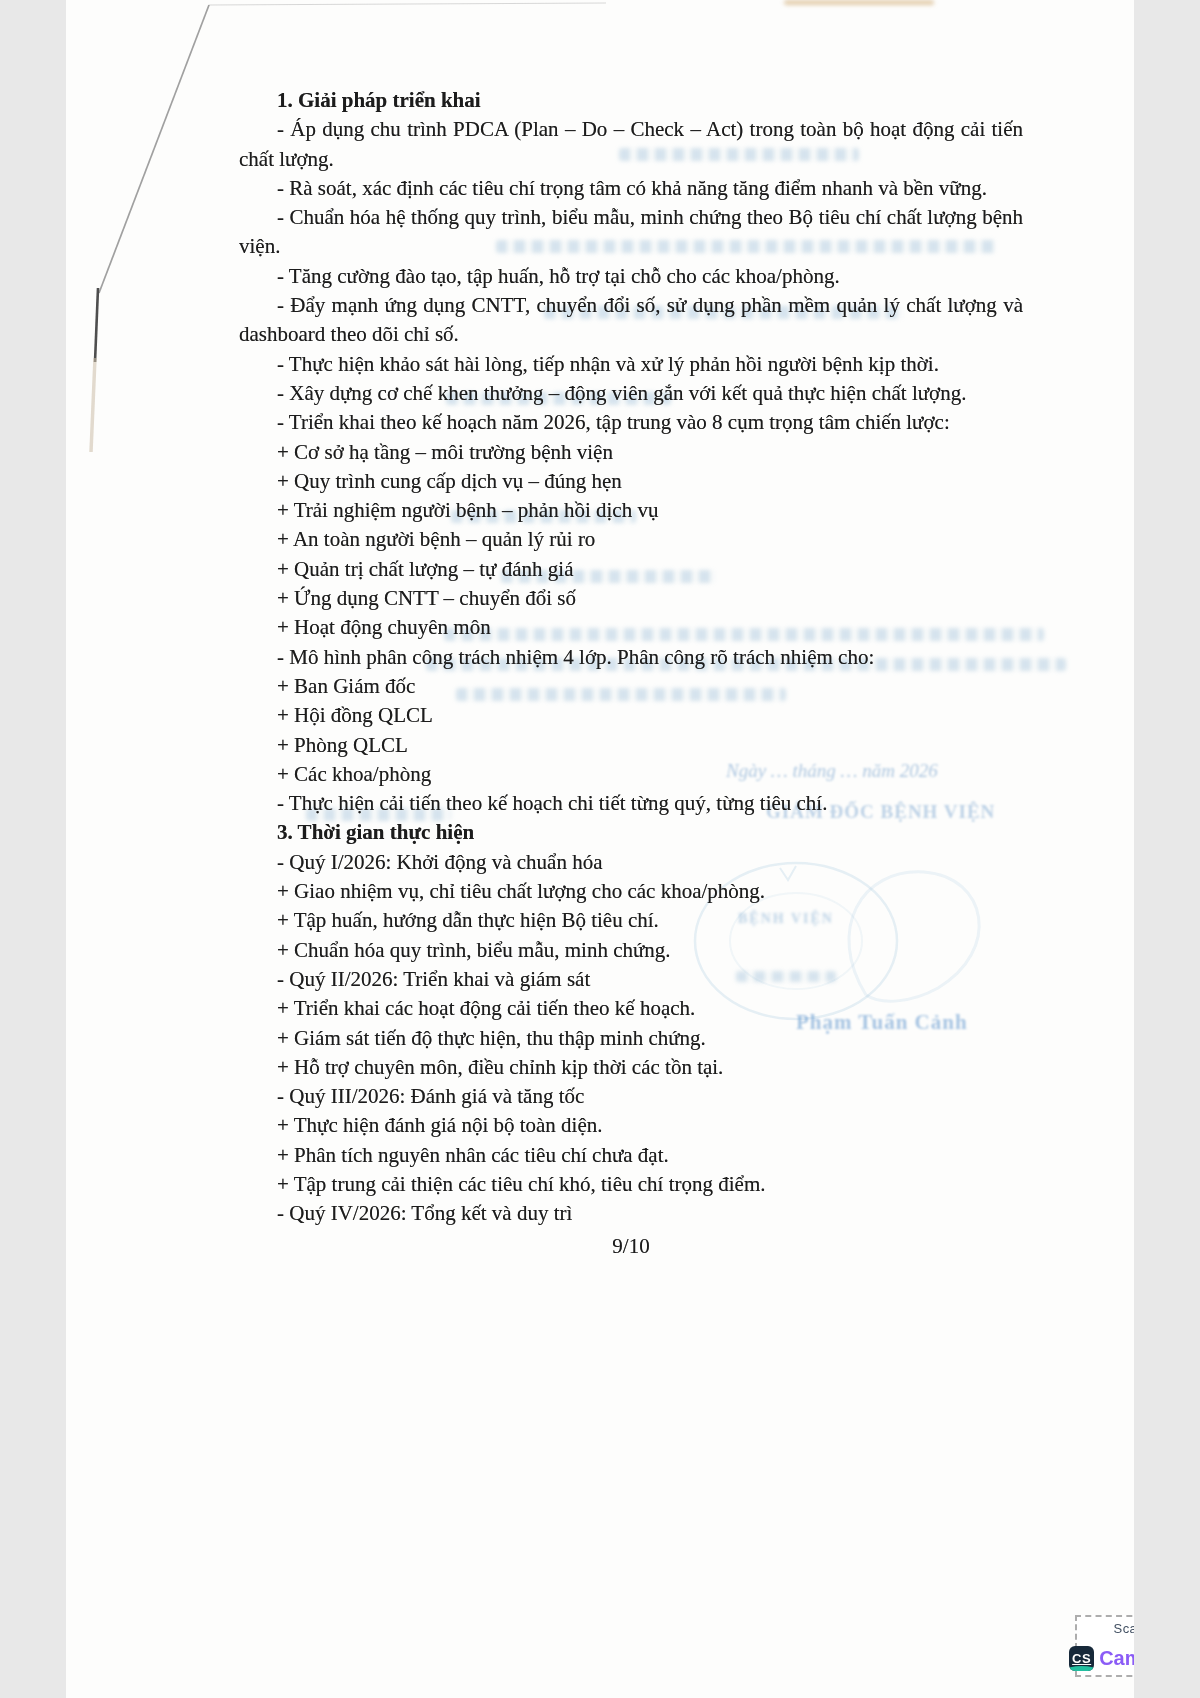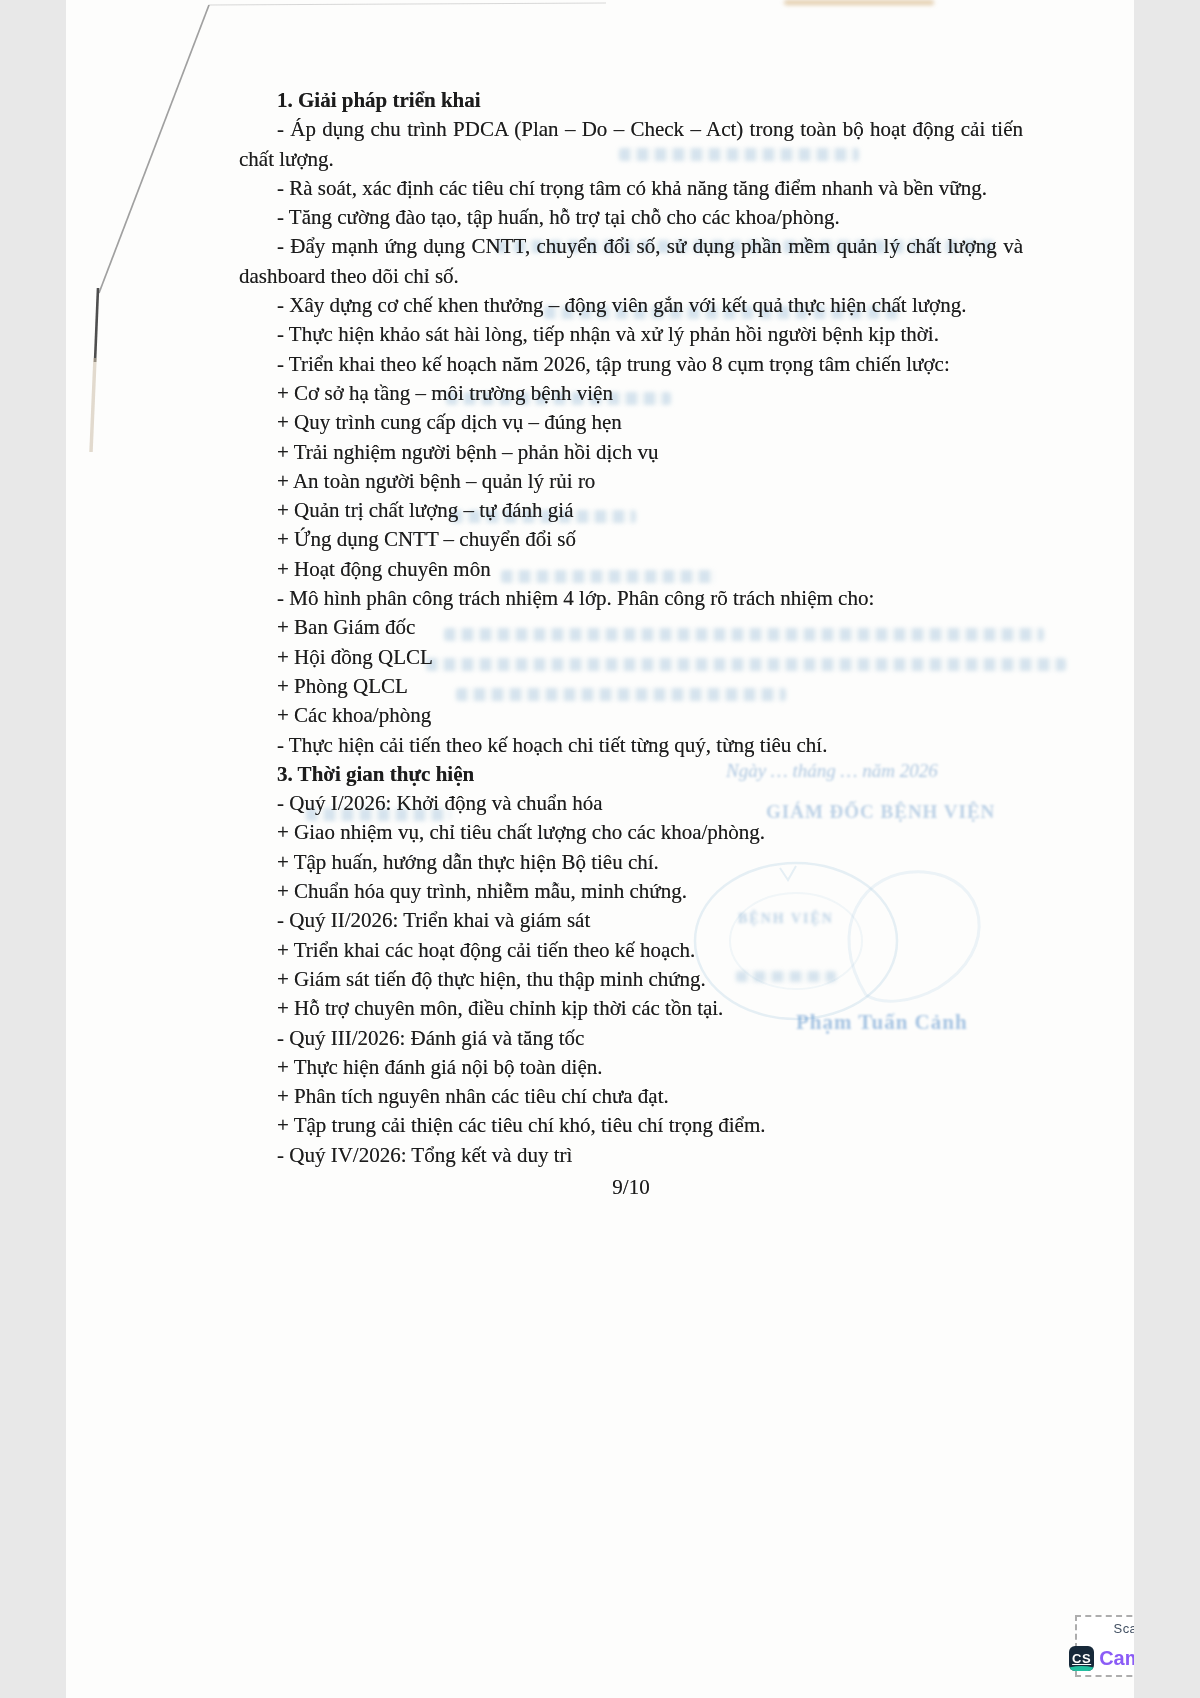--- a/index.html
+++ b/index.html
@@ -104,43 +104,44 @@
     <div class="ghost-text ghost-stamp-text" style="left:672px;top:911px;">BỆNH VIỆN</div>
     <div class="ghost-block" style="left:670px;top:971px;width:100px;height:11px;"></div>
     <div class="ghost-text ghost-name" style="left:730px;top:1010px;">Phạm Tuấn Cảnh</div>
   </div>
 
   <div class="doc-body">
 
     <p class="doc-line heading">1. Giải pháp triển khai</p>
       <p class="doc-line para">- Áp dụng chu trình PDCA (Plan – Do – Check – Act) trong toàn bộ hoạt động cải tiến chất lượng.</p>
       <p class="doc-line para">- Rà soát, xác định các tiêu chí trọng tâm có khả năng tăng điểm nhanh và bền vững.</p>
+      <p class="doc-line para">- Chuẩn hóa hệ thống quy trình, biểu mẫu, minh chứng theo Bộ tiêu chí chất lượng bệnh viện.</p>
       <p class="doc-line line">- Tăng cường đào tạo, tập huấn, hỗ trợ tại chỗ cho các khoa/phòng.</p>
       <p class="doc-line para">- Đẩy mạnh ứng dụng CNTT, chuyển đổi số, sử dụng phần mềm quản lý chất lượng và dashboard theo dõi chỉ số.</p>
+      <p class="doc-line line">- Thực hiện khảo sát hài lòng, tiếp nhận và xử lý phản hồi người bệnh kịp thời.</p>
       <p class="doc-line line">- Xây dựng cơ chế khen thưởng – động viên gắn với kết quả thực hiện chất lượng.</p>
-      <p class="doc-line line">- Thực hiện khảo sát hài lòng, tiếp nhận và xử lý phản hồi người bệnh kịp thời.</p>
       <p class="doc-line line">- Triển khai theo kế hoạch năm 2026, tập trung vào 8 cụm trọng tâm chiến lược:</p>
       <p class="doc-line line">+ Cơ sở hạ tầng – môi trường bệnh viện</p>
       <p class="doc-line line">+ Quy trình cung cấp dịch vụ – đúng hẹn</p>
       <p class="doc-line line">+ Trải nghiệm người bệnh – phản hồi dịch vụ</p>
       <p class="doc-line line">+ An toàn người bệnh – quản lý rủi ro</p>
       <p class="doc-line line">+ Quản trị chất lượng – tự đánh giá</p>
       <p class="doc-line line">+ Ứng dụng CNTT – chuyển đổi số</p>
       <p class="doc-line line">+ Hoạt động chuyên môn</p>
       <p class="doc-line line">- Mô hình phân công trách nhiệm 4 lớp. Phân công rõ trách nhiệm cho:</p>
       <p class="doc-line line">+ Ban Giám đốc</p>
       <p class="doc-line line">+ Hội đồng QLCL</p>
       <p class="doc-line line">+ Phòng QLCL</p>
       <p class="doc-line line">+ Các khoa/phòng</p>
       <p class="doc-line line">- Thực hiện cải tiến theo kế hoạch chi tiết từng quý, từng tiêu chí.</p>
       <p class="doc-line heading">3. Thời gian thực hiện</p>
       <p class="doc-line line">- Quý I/2026: Khởi động và chuẩn hóa</p>
       <p class="doc-line line">+ Giao nhiệm vụ, chỉ tiêu chất lượng cho các khoa/phòng.</p>
       <p class="doc-line line">+ Tập huấn, hướng dẫn thực hiện Bộ tiêu chí.</p>
-      <p class="doc-line line">+ Chuẩn hóa quy trình, nhiễm mẫu, minh chứng.</p>
+      <p class="doc-line line">+ Chuẩn hóa quy trình, biểu mẫu, minh chứng.</p>
       <p class="doc-line line">- Quý II/2026: Triển khai và giám sát</p>
       <p class="doc-line line">+ Triển khai các hoạt động cải tiến theo kế hoạch.</p>
       <p class="doc-line line">+ Giám sát tiến độ thực hiện, thu thập minh chứng.</p>
       <p class="doc-line line">+ Hỗ trợ chuyên môn, điều chỉnh kịp thời các tồn tại.</p>
       <p class="doc-line line">- Quý III/2026: Đánh giá và tăng tốc</p>
       <p class="doc-line line">+ Thực hiện đánh giá nội bộ toàn diện.</p>
       <p class="doc-line line">+ Phân tích nguyên nhân các tiêu chí chưa đạt.</p>
       <p class="doc-line line">+ Tập trung cải thiện các tiêu chí khó, tiêu chí trọng điểm.</p>
       <p class="doc-line line">- Quý IV/2026: Tổng kết và duy trì</p>
       <p class="doc-line page-number" id="page-number-el">9/10</p>

